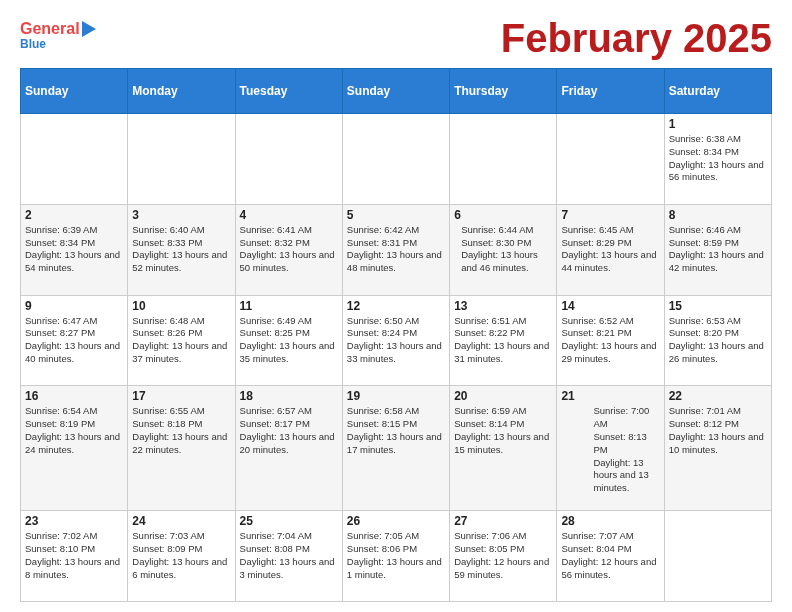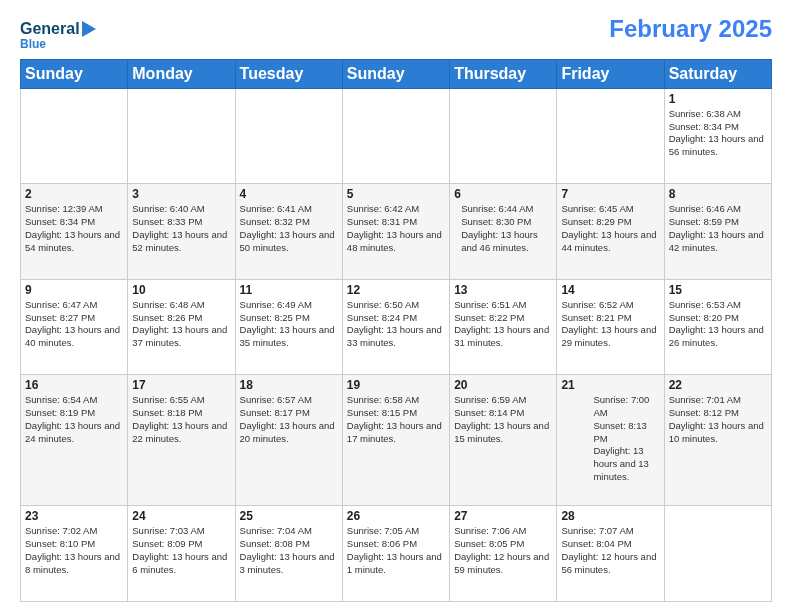--- a/index.html
+++ b/index.html
@@ -25,42 +25,42 @@
     }
     .logo {
       display: flex;
       align-items: center;
       margin-top: 4px;
     }
     .title-block {
       text-align: right;
     }
     .month-title {
-      font-size: 24px;
+      font-size: 40px;
       font-weight: bold;
-      color: #3b82f6;
+      color: #b91c1c;
       line-height: 1.1;
     }
     .location {
       font-size: 14px;
       color: #444;
     }
     .calendar {
       flex: 1;
       border: 1px solid #ccc;
       border-collapse: collapse;
       width: 100%;
       table-layout: fixed;
     }
     .calendar th {
       background-color: #2b7cd3;
       color: #fff;
-      font-size: 16px;
+      font-size: 12px;
       font-weight: bold;
-      padding: 5px 4px;
+      padding: 15px 4px;
       text-align: left;
       border: 1px solid #1a6db5;
     }
     .calendar td {
       border: 1px solid #ccc;
       vertical-align: top;
       padding: 3px 4px;
       font-size: 10px;
       color: #333;
       height: 82px;
@@ -91,21 +91,21 @@
     }
   </style>
 </head>
 <body>
 
 <div class="page">
   <div class="header">
     <div class="logo">
     <div style="display:flex;flex-direction:column;align-items:flex-start;line-height:1.1;">
       <div style="display:flex;align-items:center;">
-        <span style="font-size:16px;font-weight:bold;color:#0c4a6e;">General</span>
+        <span style="font-size:16px;font-weight:bold;color:#ef4444;">General</span>
         <svg width="20" height="16" viewBox="0 0 20 16" style="margin-left:2px;">
           <polygon points="0,0 14,8 0,16" fill="#2b7cd3"></polygon>
         </svg>
       </div>
       <span style="font-size:12px;font-weight:bold;color:#2b7cd3;">Blue</span>
     </div>
   </div>
     <div class="title-block">
       <div class="month-title">February 2025</div>
     </div>
@@ -134,21 +134,21 @@
           <td>
             <span class="day-number">1</span>
             <div class="day-info" style="white-space: pre-line;">Sunrise: 6:38 AM
 Sunset: 8:34 PM
 Daylight: 13 hours and 56 minutes.</div>
           </td>
         </tr>
         <tr>
           <td>
             <span class="day-number">2</span>
-            <div class="day-info" style="white-space: pre-line;">Sunrise: 12:39 AM
+            <div class="day-info" style="white-space: pre-line;">Sunrise: 6:39 AM
 Sunset: 8:34 PM
 Daylight: 13 hours and 54 minutes.</div>
           </td>
           <td>
             <span class="day-number">3</span>
             <div class="day-info" style="white-space: pre-line;">Sunrise: 6:40 AM
 Sunset: 8:33 PM
 Daylight: 13 hours and 52 minutes.</div>
           </td>
           <td>

